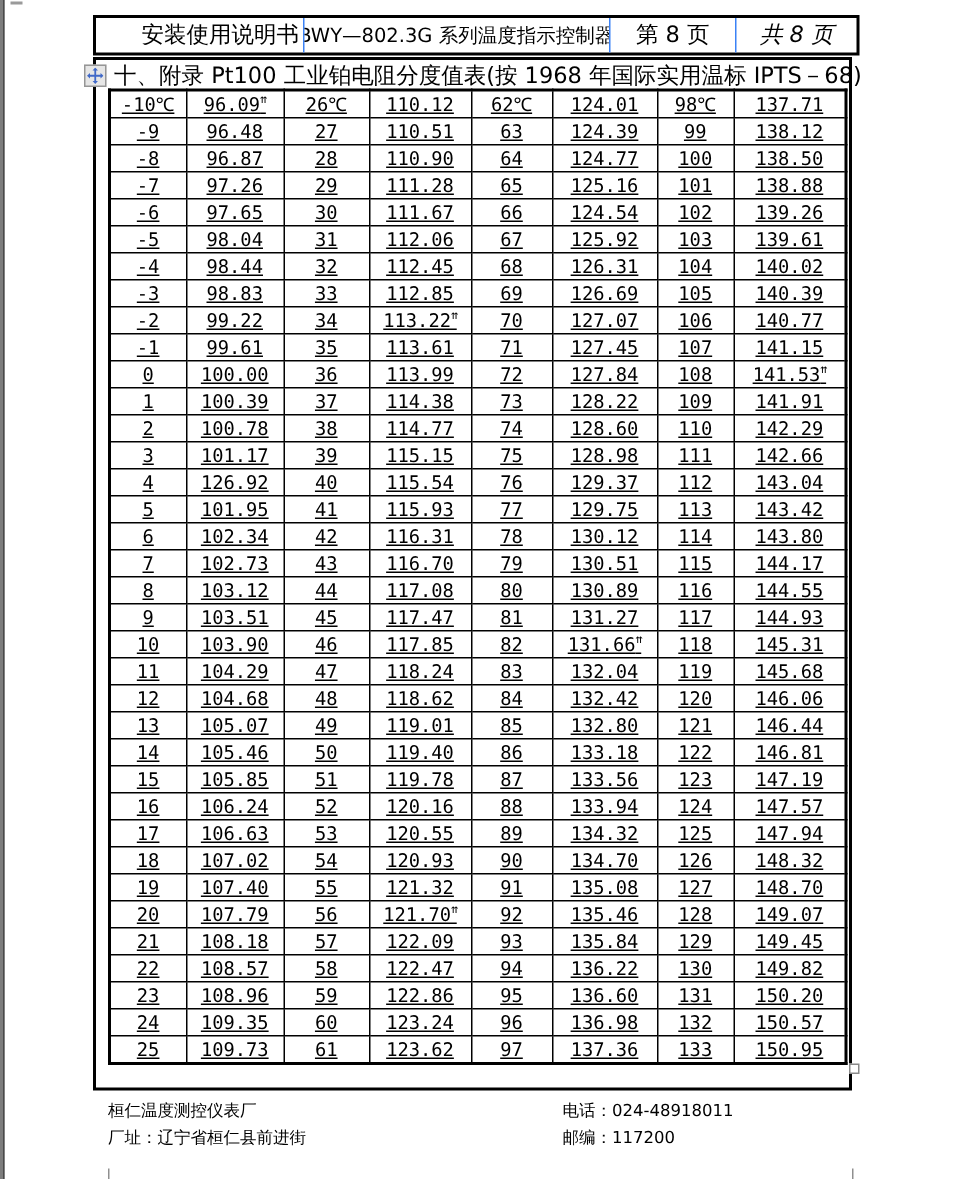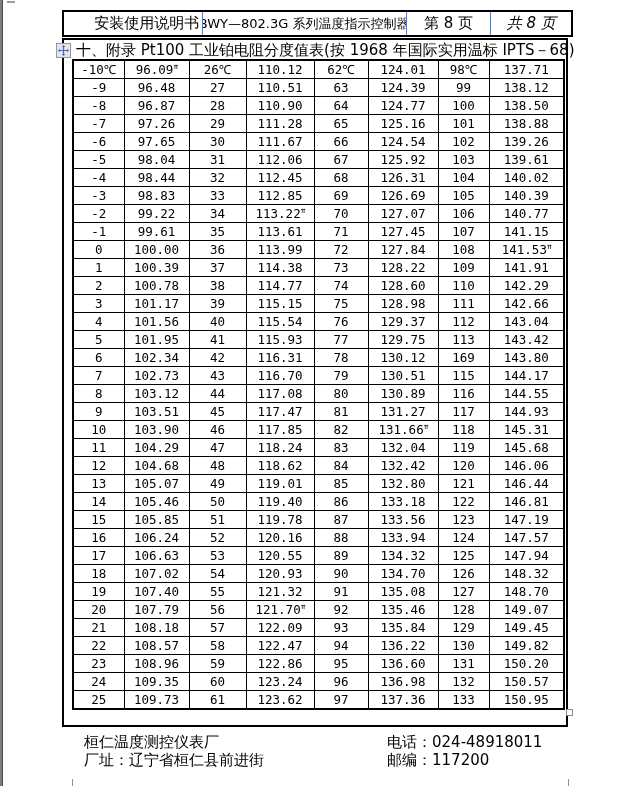--- a/index.html
+++ b/index.html
@@ -34,20 +34,21 @@
 
   
   .outer-box{position:absolute;left:62px;top:38px;width:506px;height:689px;border:2px solid #000;background:#fff;}
   .doc-title{position:absolute;left:76px;top:41px;width:492px;font-size:15px;white-space:nowrap;letter-spacing:0px;}
 
   
   table.pt100{
     position:absolute;left:72px;top:59px;width:491px;
     border-collapse:collapse;table-layout:fixed;
     border:2px solid #000;
+    text-decoration:underline;
   }
   table.pt100 td{
     border:1px solid #000;height:17px;padding:0;
     text-align:center;vertical-align:middle;
     font-family:"DejaVu Sans Mono", monospace;
     font-size:12.5px;line-height:17px;white-space:nowrap;
   }
   .anchor-mark{font-size:8px;vertical-align:super;line-height:0;letter-spacing:-1px;}
 
   
@@ -55,21 +56,21 @@
     position:absolute;left:56px;top:43px;width:15px;height:15px;
     background:#e6e6e6;border:1px solid #969696;
     display:flex;align-items:center;justify-content:center;
   }
   .resize-handle{
     position:absolute;left:566px;top:709px;width:7px;height:7px;
     background:#fff;border:1px solid #8a8a8a;
   }
 
   
-  .footer-row{position:absolute;left:12px;width:540px;height:18px;font-size:15px;}
+  .footer-row{position:absolute;left:0;width:540px;height:18px;font-size:11px;}
   .fr1{top:733px;}
   .fr2{top:751px;}
   .f-left{position:absolute;left:72px;white-space:nowrap;}
   .f-right{position:absolute;left:375px;white-space:nowrap;}
 </style>
 </head>
 <body>
 
 <div class="window-edge"></div>
 <div class="mark-tl"></div>
@@ -232,21 +233,21 @@
         <td>101.17</td>
         <td>39</td>
         <td>115.15</td>
         <td>75</td>
         <td>128.98</td>
         <td>111</td>
         <td>142.66</td>
       </tr>
       <tr>
         <td>4</td>
-        <td>101.56</td>
+        <td>126.92</td>
         <td>40</td>
         <td>115.54</td>
         <td>76</td>
         <td>129.37</td>
         <td>112</td>
         <td>143.04</td>
       </tr>
       <tr>
         <td>5</td>
         <td>101.95</td>
@@ -257,21 +258,21 @@
         <td>113</td>
         <td>143.42</td>
       </tr>
       <tr>
         <td>6</td>
         <td>102.34</td>
         <td>42</td>
         <td>116.31</td>
         <td>78</td>
         <td>130.12</td>
-        <td>169</td>
+        <td>114</td>
         <td>143.80</td>
       </tr>
       <tr>
         <td>7</td>
         <td>102.73</td>
         <td>43</td>
         <td>116.70</td>
         <td>79</td>
         <td>130.51</td>
         <td>115</td>

